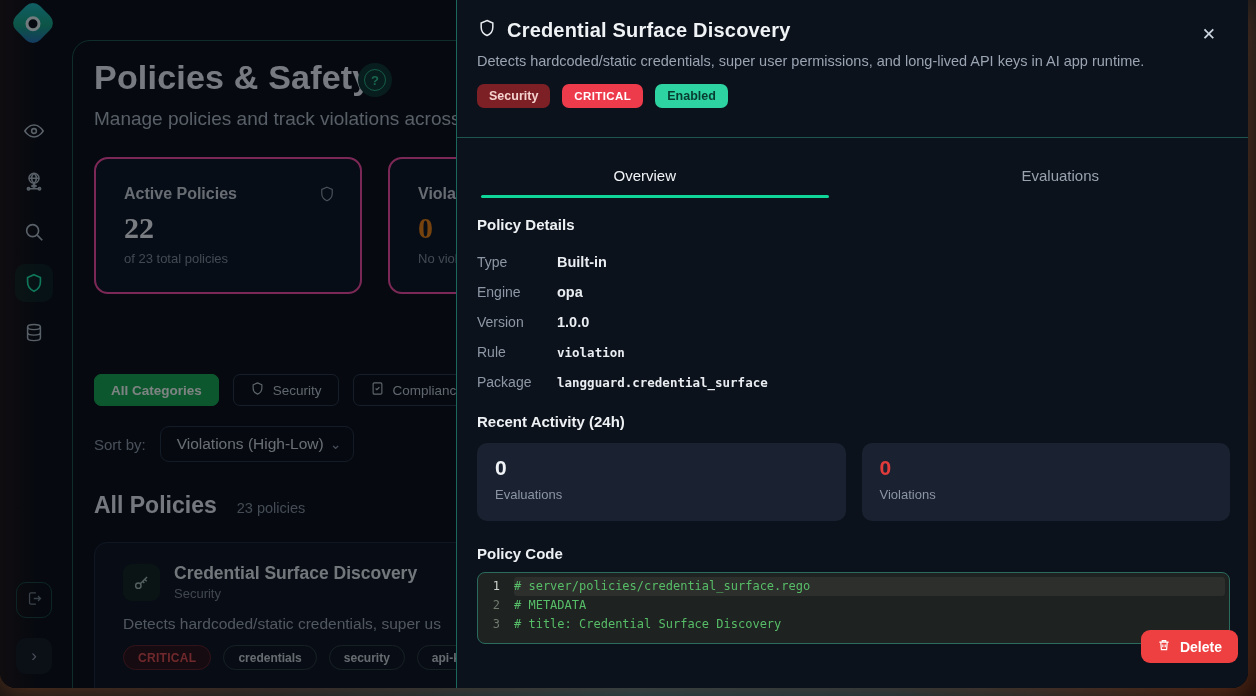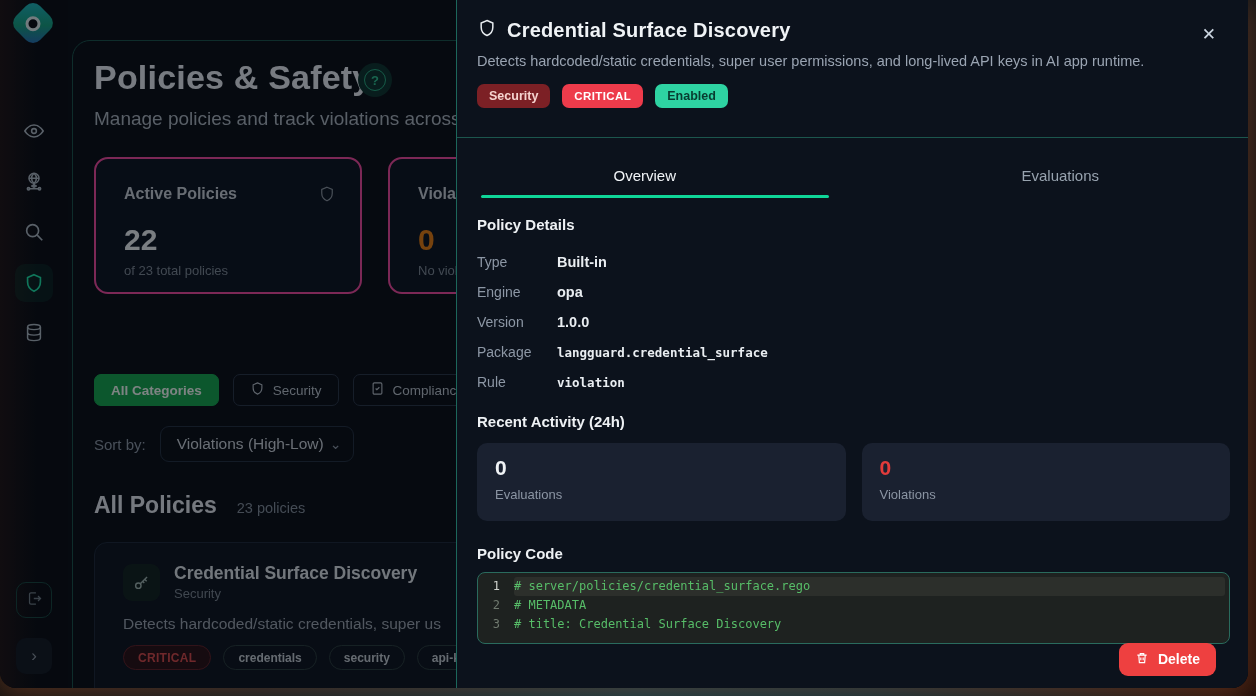--- a/index.html
+++ b/index.html
@@ -39,21 +39,21 @@
                  background:#0f332c; display:flex; align-items:center; justify-content:center; cursor:pointer; }
   .help-inner { width:22px; height:22px; border-radius:50%; border:1.6px solid #27a97e; color:#2fbd8d;
                 font-size:13px; font-weight:700; display:flex; align-items:center; justify-content:center; }
   .page-sub { position:absolute; left:26px; top:108px; font-size:19px; color:#a8b0b9; }
   .stat-card { position:absolute; top:157px; height:137px; border:2px solid #ec4899; border-radius:14px;
                background:#0d1420; padding:26px 28px; }
   .stat-card.c1 { left:26px; width:268px; }
   .stat-card.c2 { left:320px; width:280px; }
   .stat-label { font-size:16px; color:#c4cad1; font-weight:600; }
   .stat-icon { position:absolute; right:24px; top:26px; color:#8a939c; }
-  .stat-value { margin-top:20px; font-size:30px; font-weight:700; color:#e8ebee; }
+  .stat-value { margin-top:8px; font-size:30px; font-weight:700; color:#e8ebee;font-family:Liberation Serif, serif; }
   .stat-value.orange { color:#e07a10; }
   .stat-cap { margin-top:6px; font-size:13px; color:#7c8691; }
   .search-box { position:absolute; left:26px; top:317px; width:560px; height:43px;
                 border:1px solid #243041; border-radius:10px; display:flex; align-items:center;
                 padding:0 14px; gap:10px; color:#6e7a88; background:rgba(255,255,255,.01); }
   .search-box input { flex:1; background:transparent; border:none; outline:none;
                       font-size:16px; color:#cfd6dd; font-family:inherit; }
   .search-box input::placeholder { color:#6e7a88; }
   .filters { position:absolute; left:26px; top:374px; display:flex; gap:14px; }
   .chip { height:32px; border-radius:7px; display:flex; align-items:center; gap:8px;
@@ -122,21 +122,21 @@
   .act-lab { margin-top:7px; font-size:13px; color:#8b95a3; }
   .code-block { margin-top:10px; height:72px; overflow:hidden; border:1px solid #2a6b5d;
                 border-radius:8px; background:#1e2220;
                 font-family:"DejaVu Sans Mono", monospace; font-size:12px; padding-top:4px; }
   .code-line { display:flex; height:19px; line-height:19px; }
   .ln { width:36px; text-align:right; padding-right:14px; color:#707a6f; flex:none; }
   .code-line.hl .ln { color:#ced2cc; }
   .ct { flex:1; color:#57bd68; white-space:pre; }
   .code-line.hl .ct { background:#2c2f2b; border-radius:3px; margin-right:4px; }
   .dr-footer { position:absolute; left:0; right:0; bottom:0; height:58px;
-               display:flex; align-items:center; justify-content:flex-end; padding-right:32px; }
+               display:flex; justify-content:flex-end; padding-right:10px; }
   .delete-btn { height:33px; background:#ee4040; border:none; border-radius:9px; color:#fff;
                 font-size:14px; font-weight:600; display:flex; align-items:center; gap:9px;
                 padding:0 16px; cursor:pointer; font-family:inherit; }
   .delete-btn svg { width:14px; height:14px; }
 </style>
 </head>
 <body>
 
 <div class="screen">
   <div class="app">
@@ -322,26 +322,26 @@
           </div>
           <div class="d-row">
             <span class="d-label">Engine</span>
             <span class="d-value">opa</span>
           </div>
           <div class="d-row">
             <span class="d-label">Version</span>
             <span class="d-value">1.0.0</span>
           </div>
           <div class="d-row">
+            <span class="d-label">Rule</span>
+            <span class="d-value mono">violation</span>
+          </div>
+          <div class="d-row">
             <span class="d-label">Package</span>
             <span class="d-value mono">langguard.credential_surface</span>
-          </div>
-          <div class="d-row">
-            <span class="d-label">Rule</span>
-            <span class="d-value mono">violation</span>
           </div>
         </div>
 
         <div class="sec-h">Recent Activity (24h)</div>
         <div class="act-cards">
           <div class="act-card">
             <div class="act-num">0</div>
             <div class="act-lab">Evaluations</div>
           </div>
           <div class="act-card">

